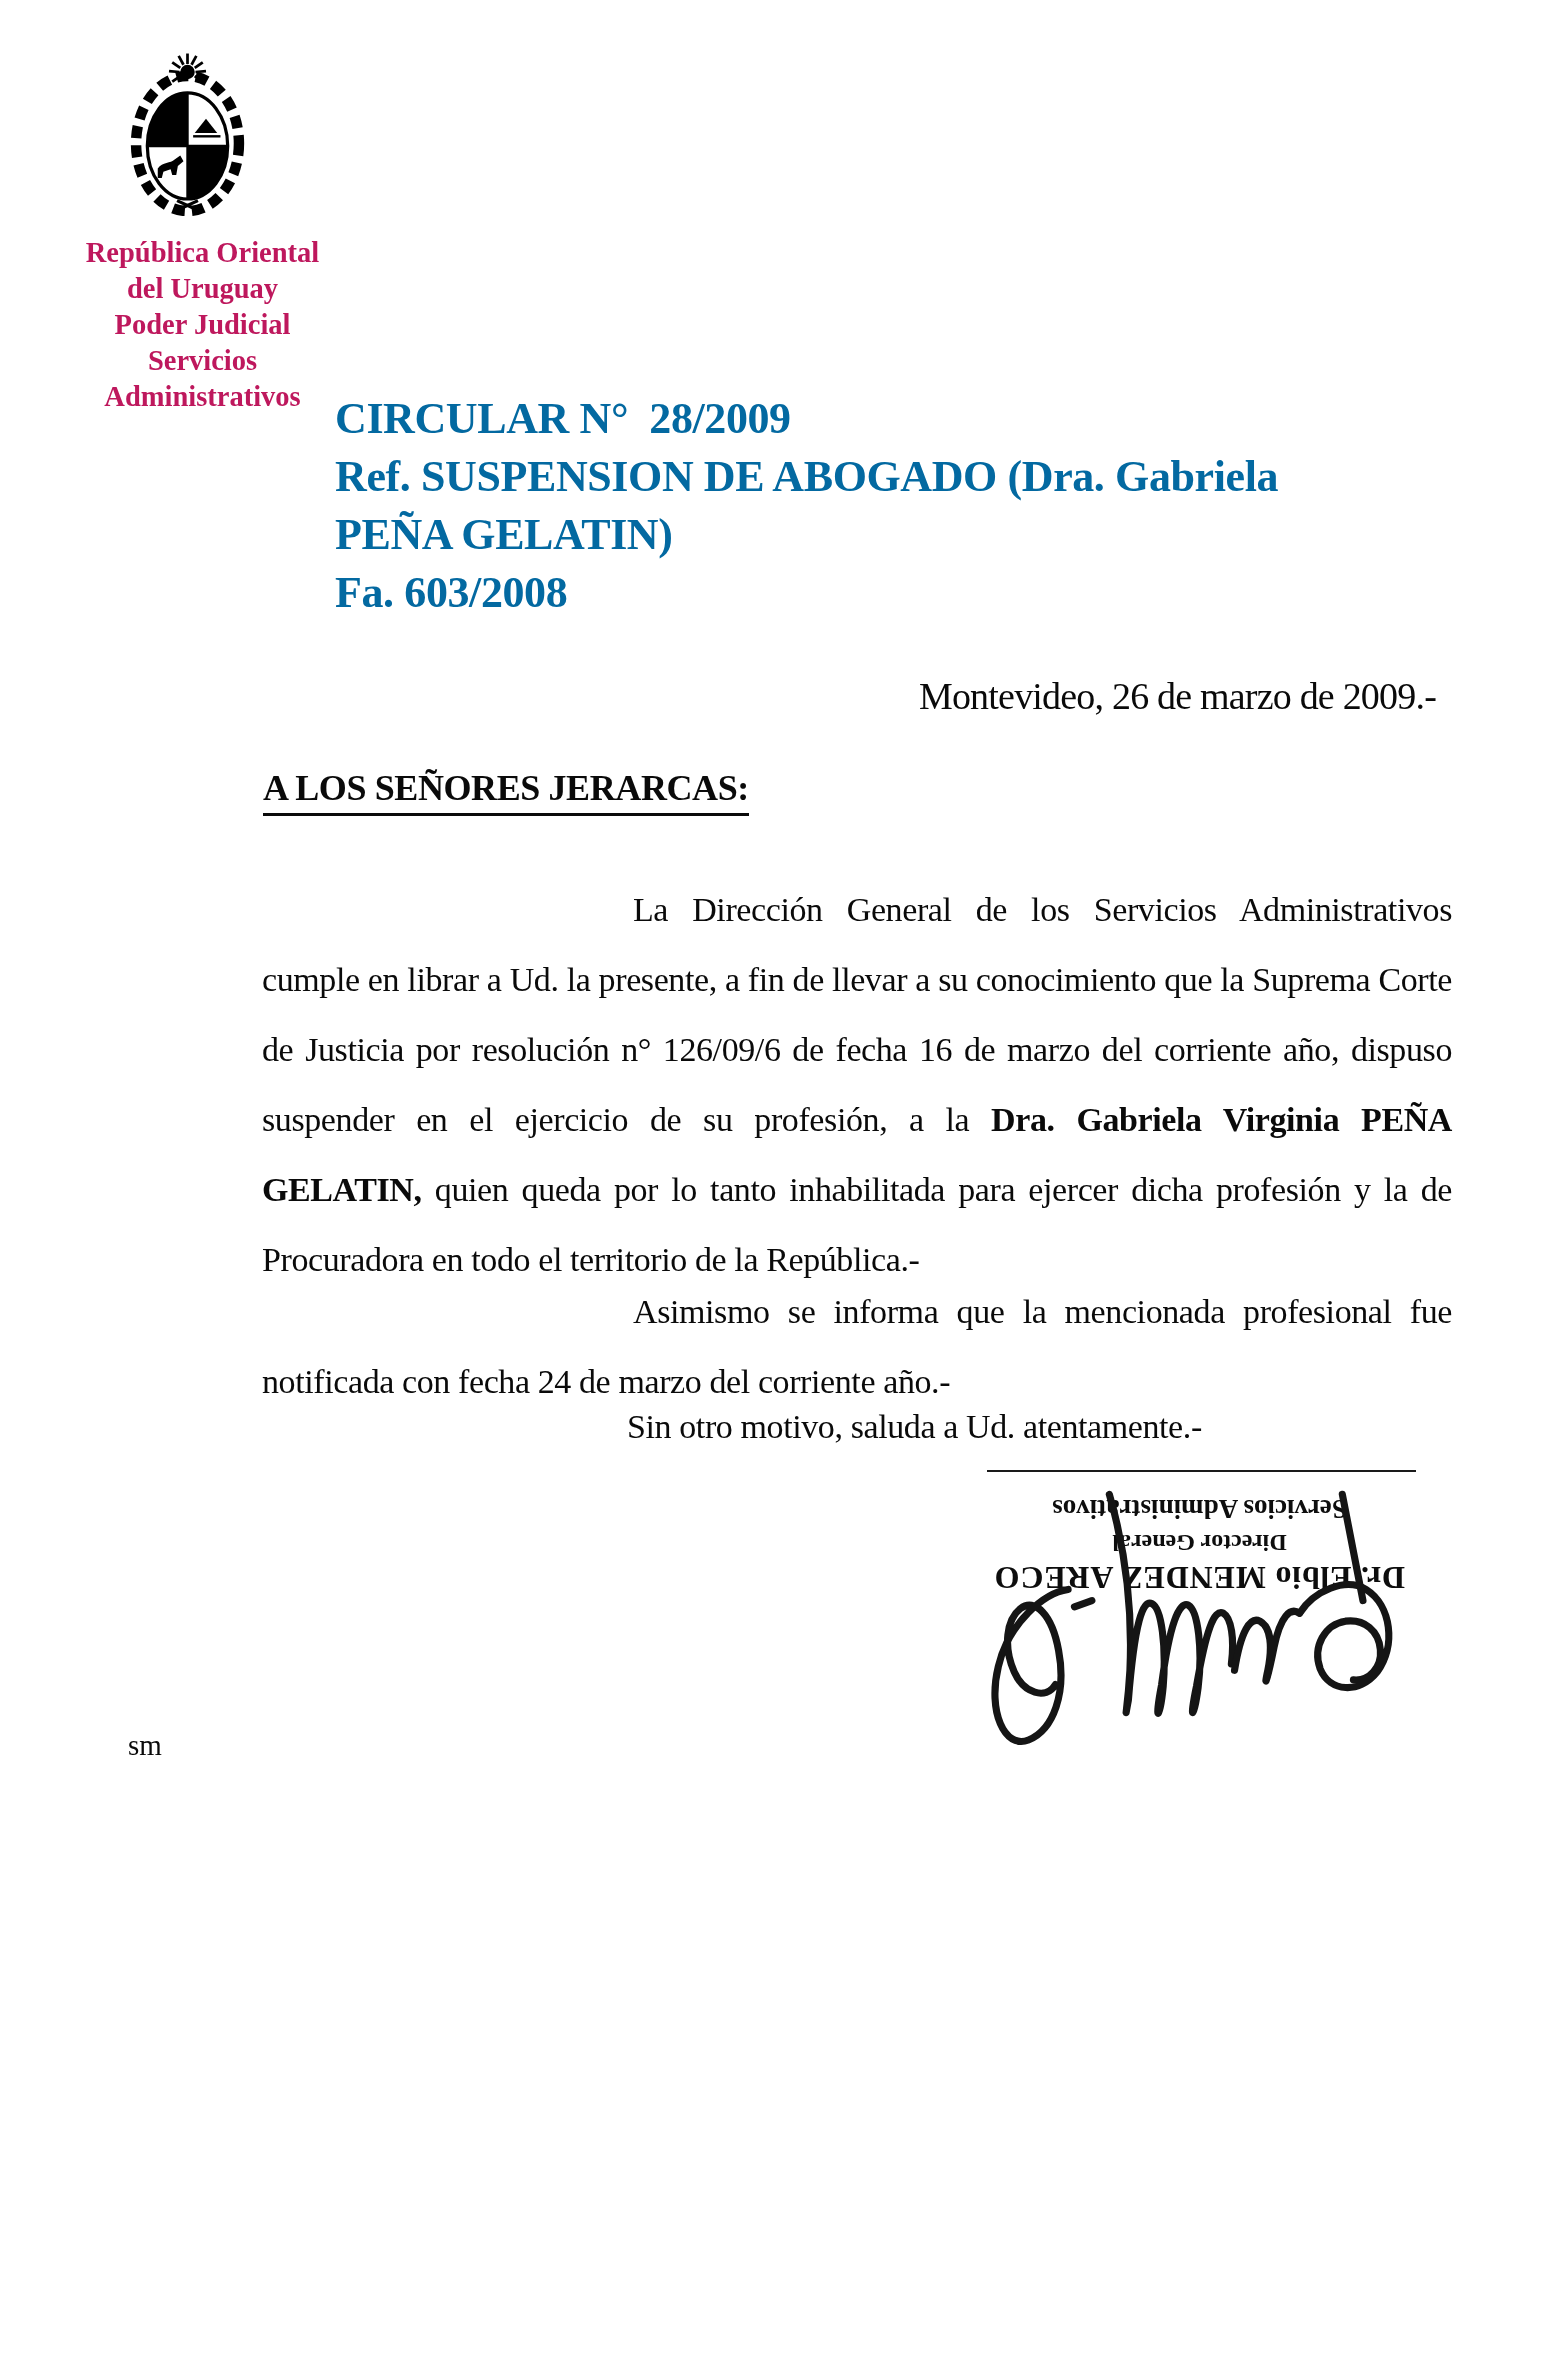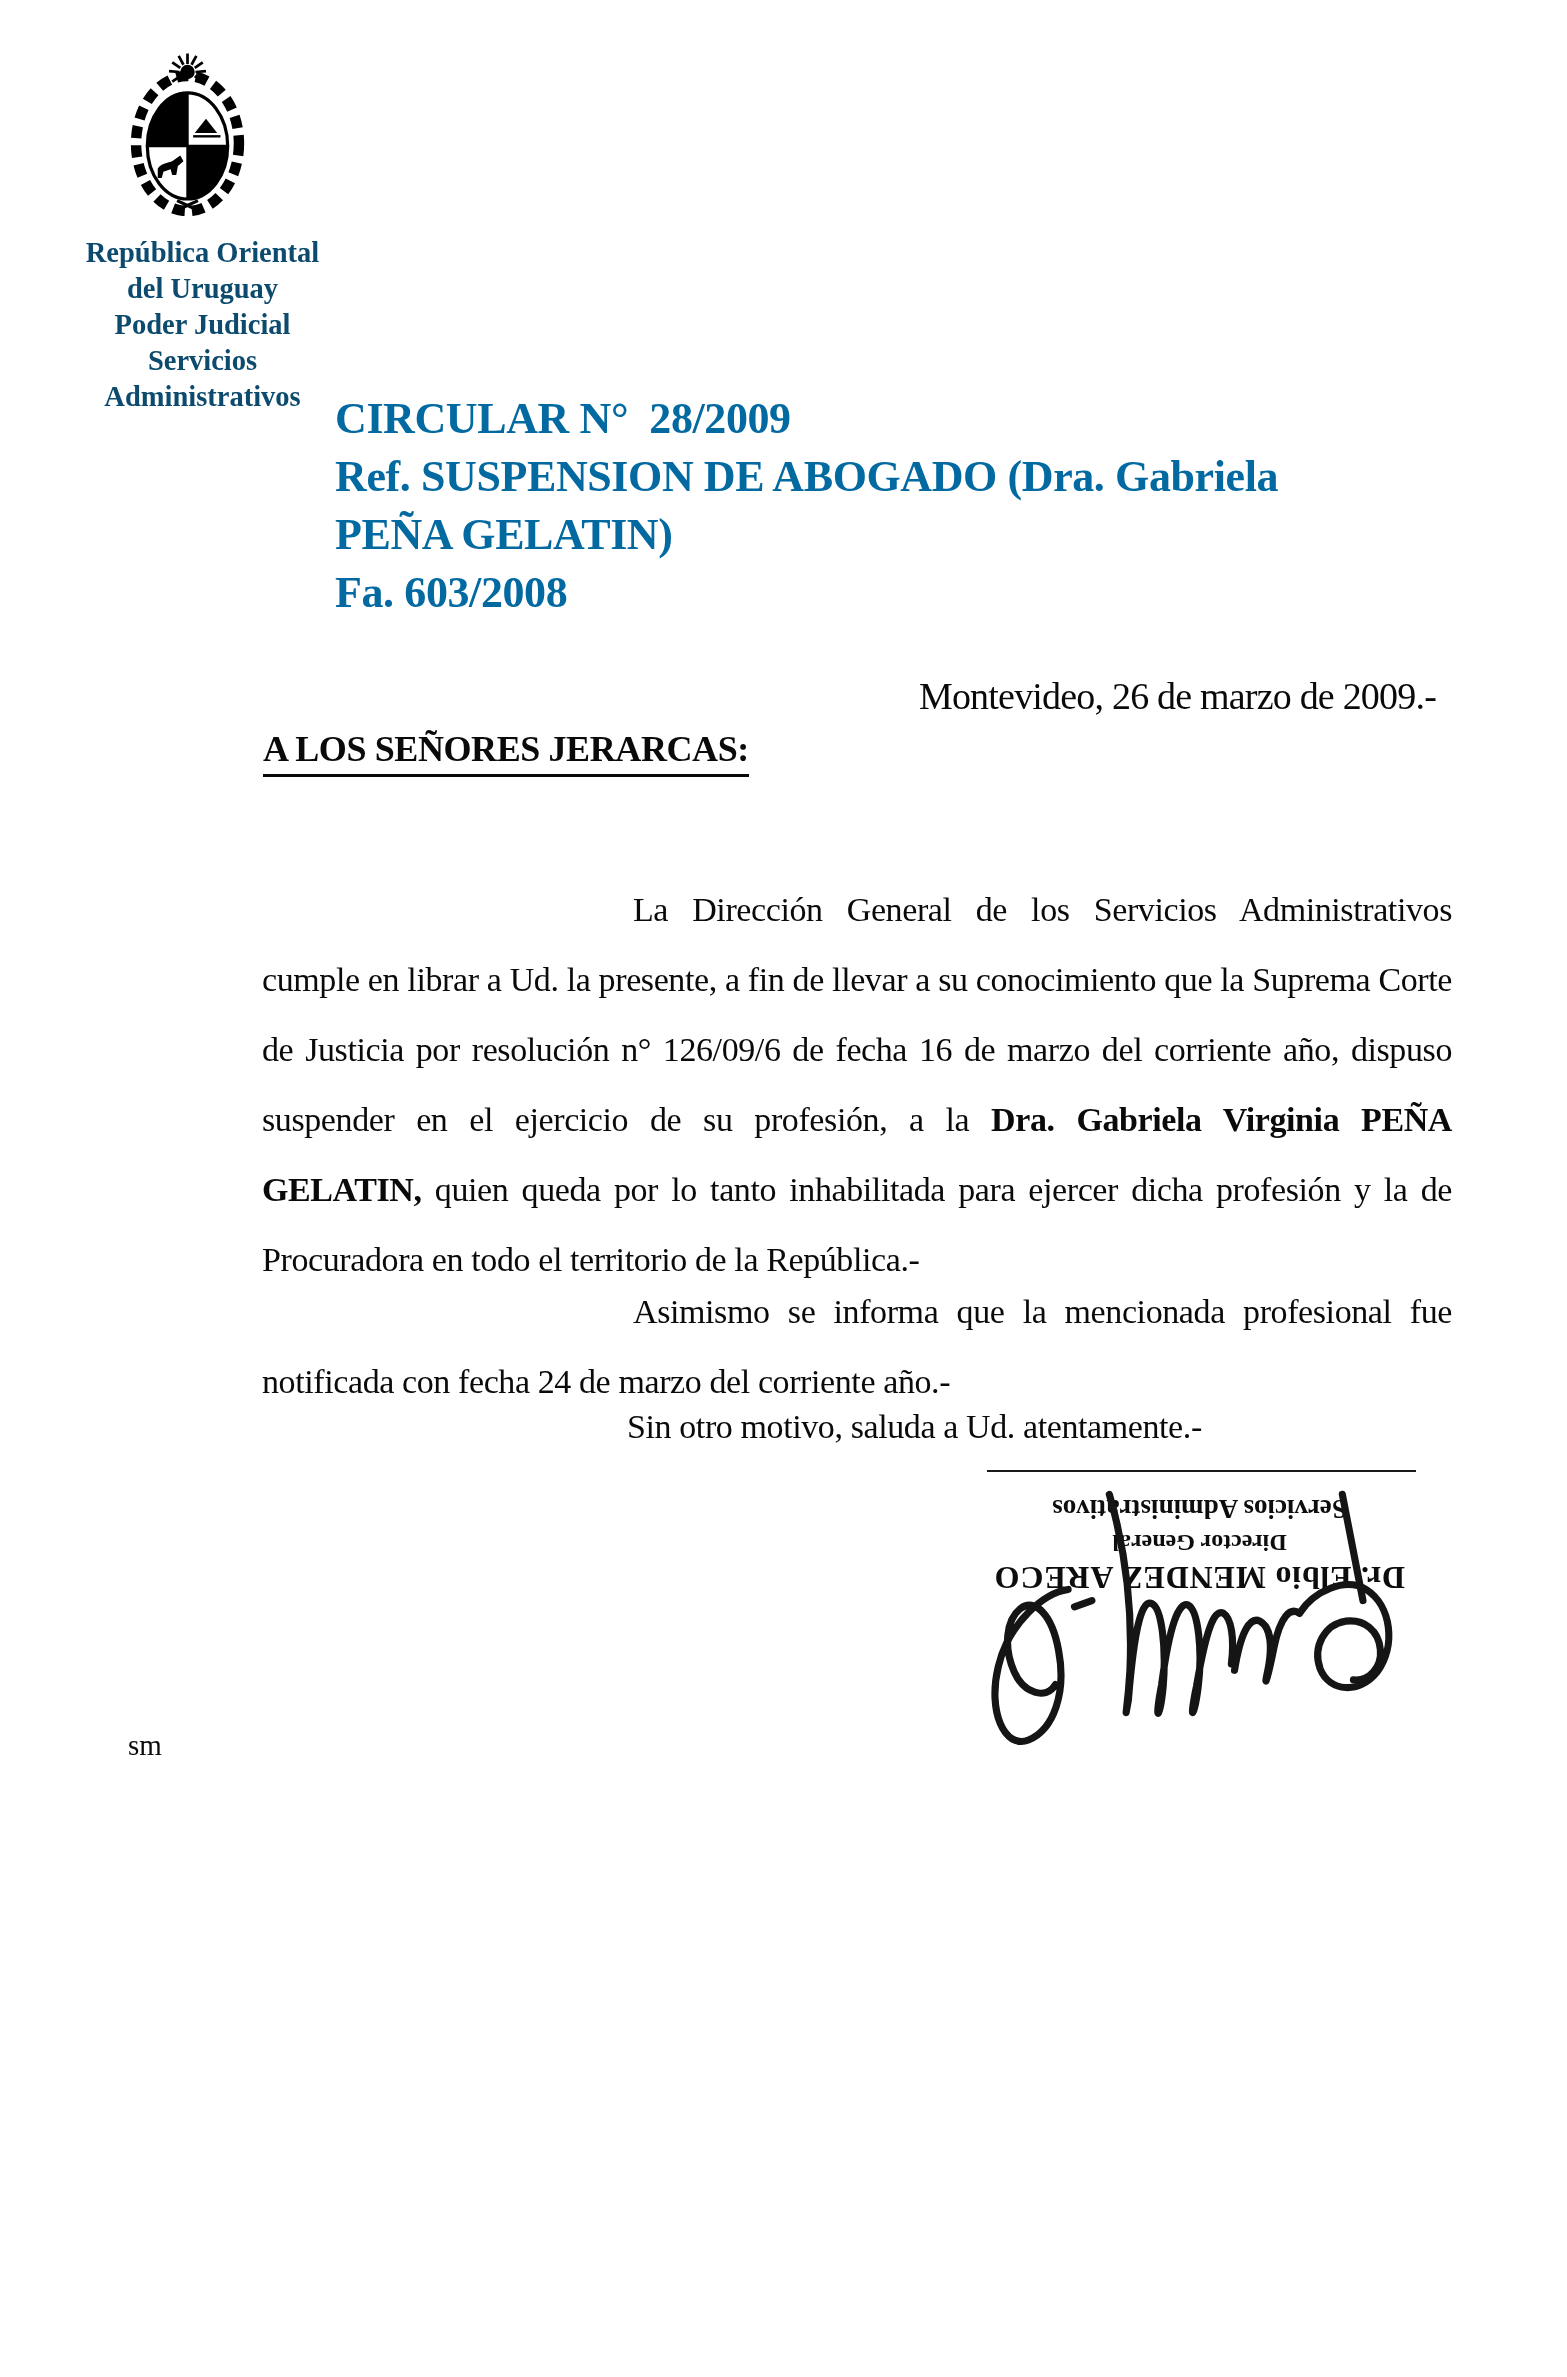--- a/index.html
+++ b/index.html
@@ -17,21 +17,21 @@
   
   .emblem { left: 124px; top: 51px; width: 127px; height: 165px; }
   .letterhead {
     left: 44px; top: 235px; width: 317px;
     text-align: center;
     font-family: "Liberation Serif", serif;
     font-weight: bold;
     font-size: 28.5px;
     line-height: 36px;
     letter-spacing: 0px;
-    color: #0c4a6e;
+    color: #be185d;
   }
 
   
   .circ-block {
     left: 335px; top: 390px; width: 1046px;
     font-weight: bold;
     font-size: 44px;
     line-height: 58px;
     letter-spacing: -0.4px;
     color: #0369a1;
@@ -136,21 +136,21 @@
   </div>
 
   <div class="abs circ-block">
     <div>CIRCULAR N°&nbsp; 28/2009</div>
     <div>Ref. SUSPENSION DE ABOGADO (Dra. Gabriela PEÑA GELATIN)</div>
     <div>Fa. 603/2008</div>
   </div>
 
   <div class="abs dateline">Montevideo, 26 de marzo de 2009.-</div>
 
-  <div class="abs" style="left:263px; top:728px;">
+  <div class="abs" style="left:263px; top:767px;">
     <span class="salutation" style="position:static;">A LOS SEÑORES JERARCAS:</span>
   </div>
 
   <p class="abs bodytext p-just p1"><span>La Dirección General de los Servicios Administrativos cumple en librar a Ud. la presente, a fin de llevar a su conocimiento que la Suprema Corte de Justicia por resolución n° 126/09/6 de fecha 16 de marzo del corriente año, dispuso suspender en el ejercicio de su profesión, a la </span><span class="bold-name">Dra. Gabriela Virginia PEÑA GELATIN,</span><span> quien queda por lo tanto inhabilitada para ejercer dicha profesión y la de Procuradora en todo el territorio de la República.-</span></p>
 
   <p class="abs bodytext p-just p2">Asimismo se informa que la mencionada profesional fue notificada con fecha 24 de marzo del corriente año.-</p>
 
   <p class="abs bodytext p3">Sin otro motivo, saluda a Ud. atentamente.-</p>
 
   <div class="abs sig-rule"></div>

